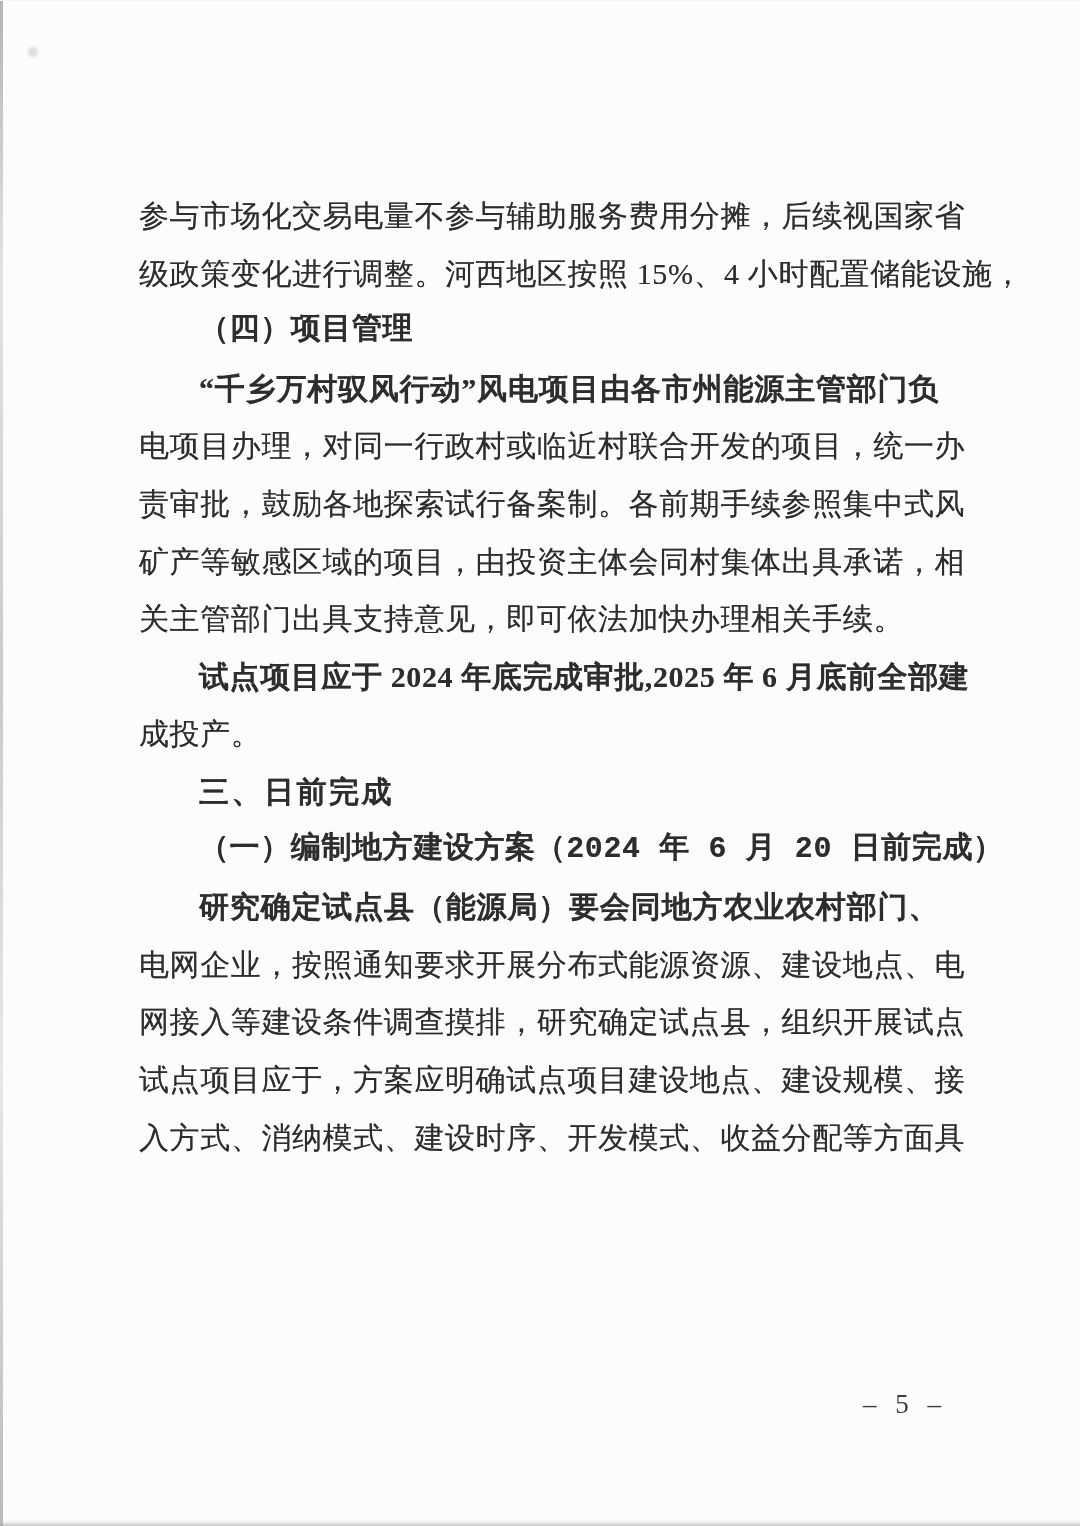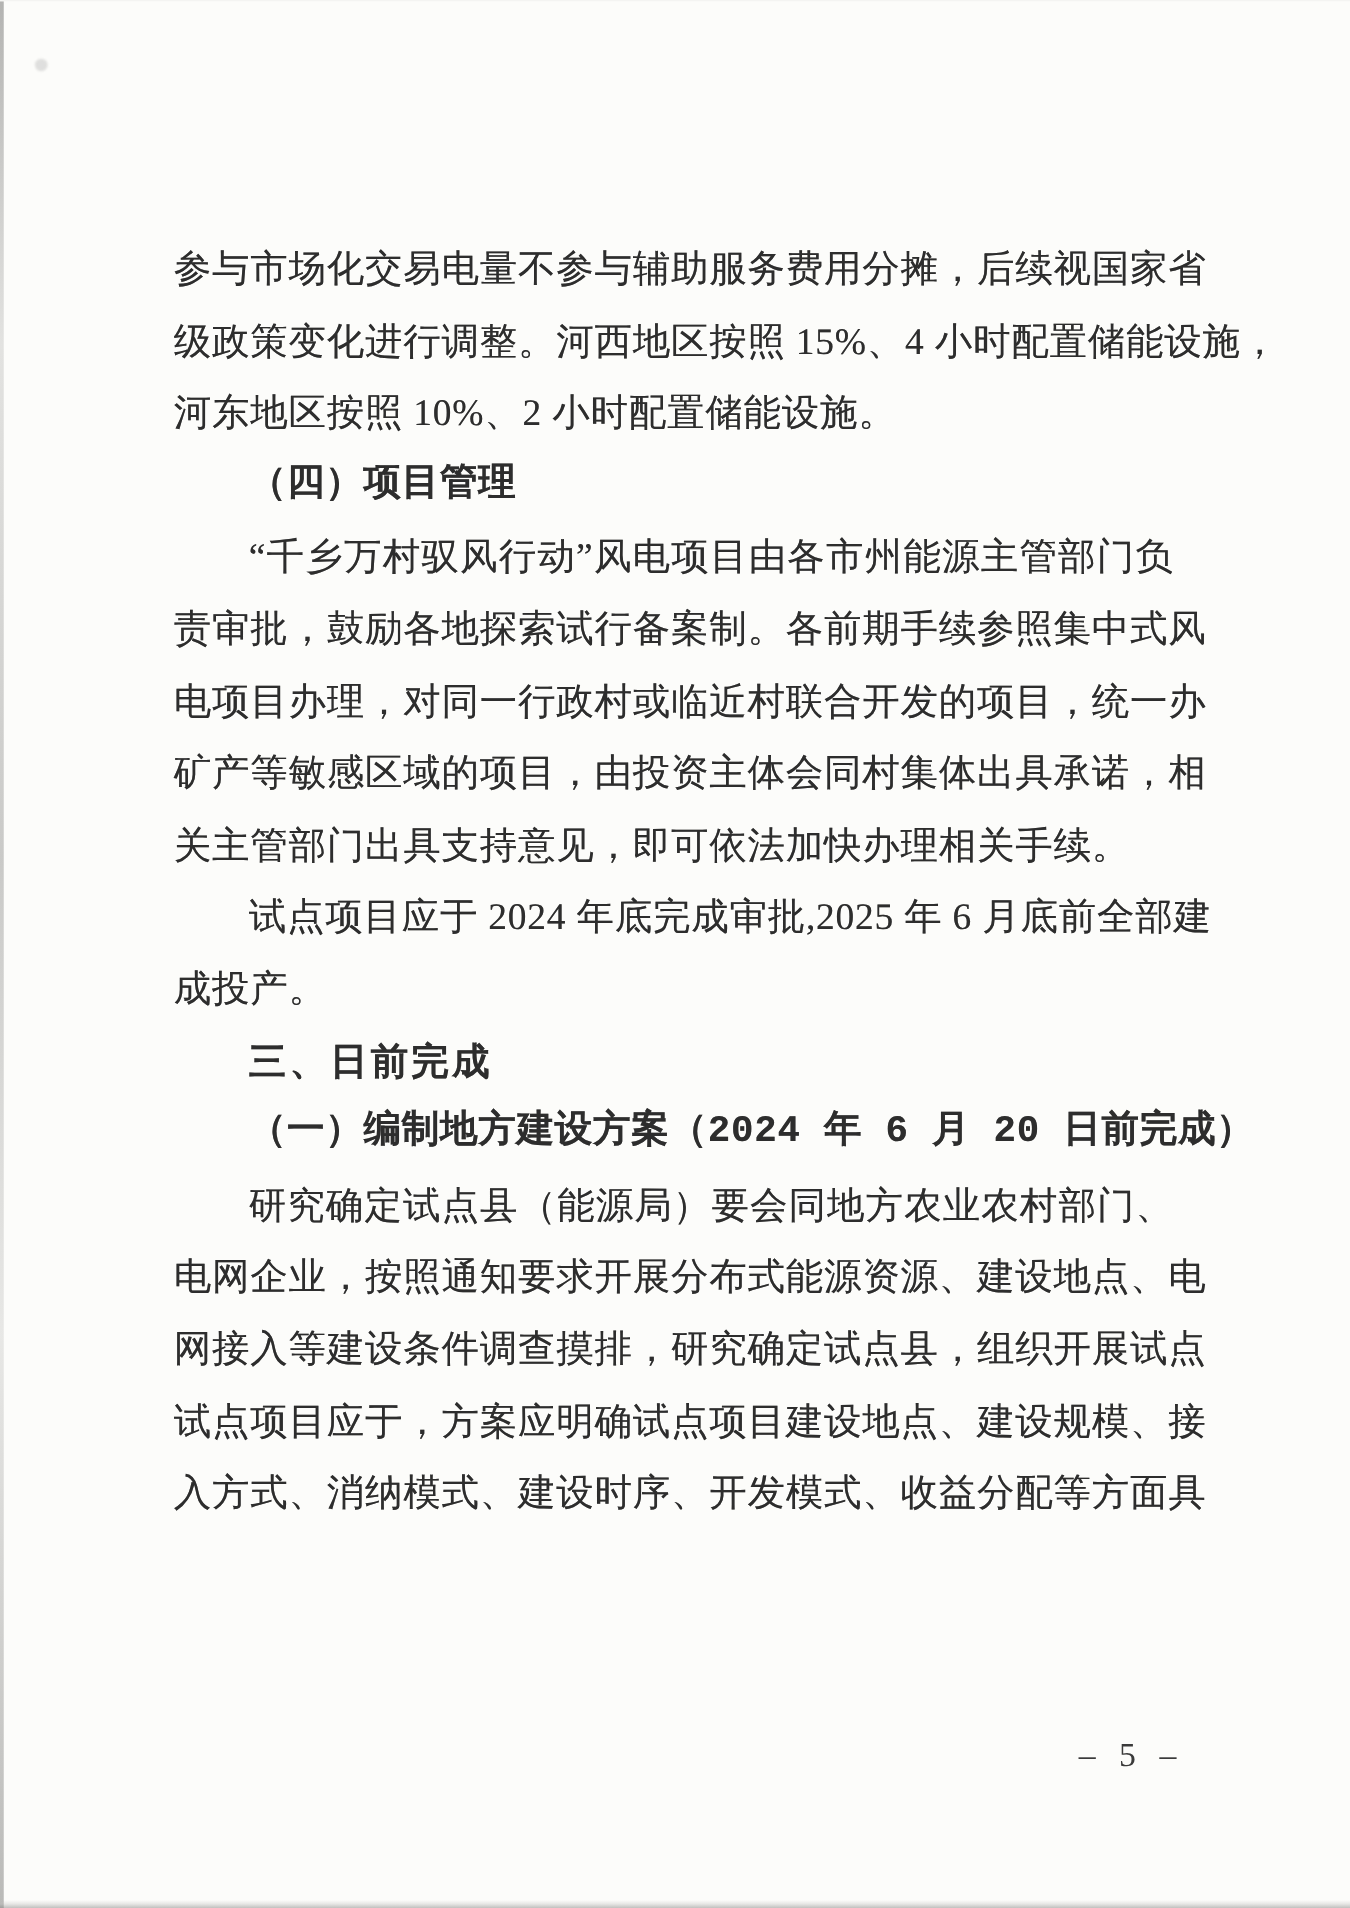--- a/index.html
+++ b/index.html
@@ -60,20 +60,21 @@
     text-align: justify;
     text-justify: inter-character;
     color: #2d2d2d;
     text-shadow: 0 0 0.4px rgba(45,45,45,0.55);
   }
   .line.just {
     text-align-last: justify;
   }
   .line.indent {
     text-indent: 2em;
+    font-weight: bold;
   }
   .line.kai {
     font-weight: 600;
     font-family: Liberation Mono, monospace;
   }
   .line.hei {
     font-family: "Liberation Sans", "DejaVu Sans", sans-serif;
     font-weight: 700;
     letter-spacing: 2.5px;
   }
@@ -92,25 +93,24 @@
 </head>
 <body>
 
 <div class="page">
   <div class="scan-edge-left"></div>
   <div class="scan-speck"></div>
 
   <div class="text-block">
       <div class="line body just">参与市场化交易电量不参与辅助服务费用分摊，后续视国家省</div>
       <div class="line body just">级政策变化进行调整。河西地区按照 15%、4 小时配置储能设施，</div>
-      <div class="line body">河东地区按照 10%、2 小时配置储能设施。</div>
       <div class="line kai indent">（四）项目管理</div>
       <div class="line body indent just">“千乡万村驭风行动”风电项目由各市州能源主管部门负</div>
+      <div class="line body just">电项目办理，对同一行政村或临近村联合开发的项目，统一办</div>
       <div class="line body just">责审批，鼓励各地探索试行备案制。各前期手续参照集中式风</div>
-      <div class="line body just">电项目办理，对同一行政村或临近村联合开发的项目，统一办</div>
       <div class="line body just">矿产等敏感区域的项目，由投资主体会同村集体出具承诺，相</div>
       <div class="line body">关主管部门出具支持意见，即可依法加快办理相关手续。</div>
       <div class="line body indent just">试点项目应于 2024 年底完成审批,2025 年 6 月底前全部建</div>
       <div class="line body">成投产。</div>
       <div class="line hei indent">三、日前完成</div>
       <div class="line kai indent">（一）编制地方建设方案（2024 年 6 月 20 日前完成）</div>
       <div class="line body indent just">研究确定试点县（能源局）要会同地方农业农村部门、</div>
       <div class="line body just">电网企业，按照通知要求开展分布式能源资源、建设地点、电</div>
       <div class="line body just">网接入等建设条件调查摸排，研究确定试点县，组织开展试点</div>
       <div class="line body just">试点项目应于，方案应明确试点项目建设地点、建设规模、接</div>

